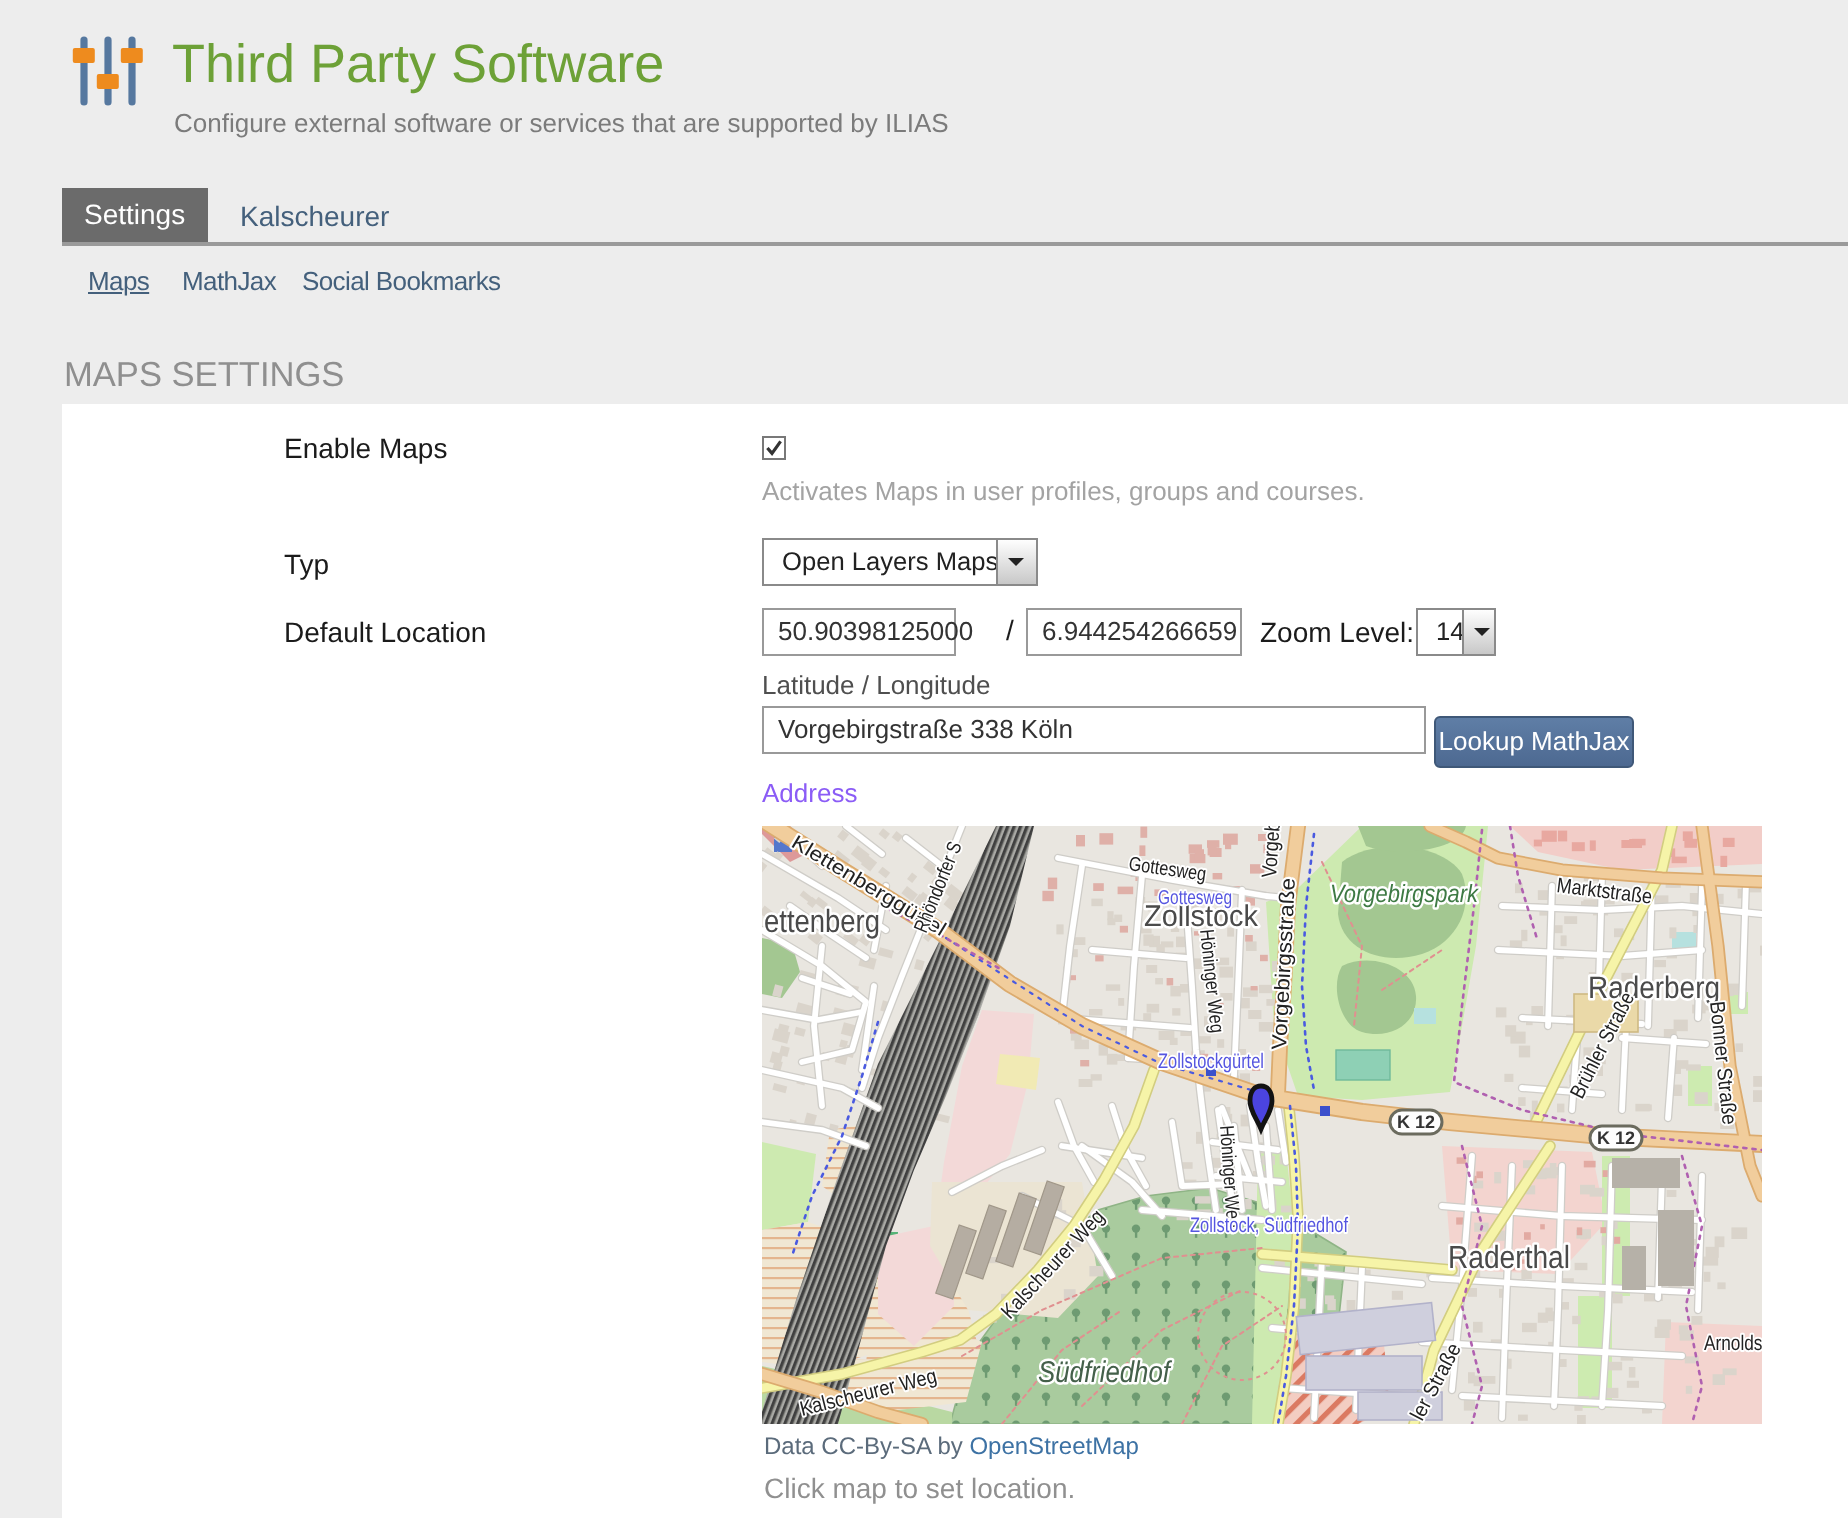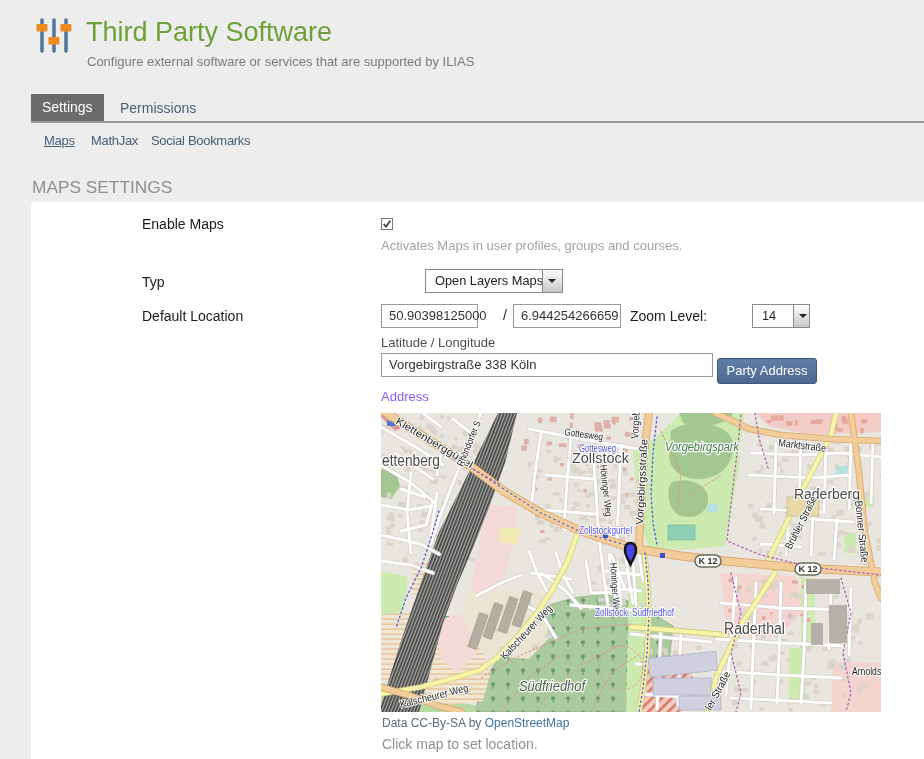--- a/index.html
+++ b/index.html
@@ -9,21 +9,21 @@
 #title { left:86px; top:17px; font-size:27px; color:#6da137; }
 #subtitle { left:87px; top:54px; font-size:13px; color:#7b7b7b; }
 #tab-active { left:31px; top:94px; height:27px; background:#6b6b6b; color:#fff; font-size:14px; line-height:27px; padding:0 11px; }
 #tab2 { left:120px; top:100px; font-size:14px; color:#44607c; }
 #tabline { left:31px; top:121px; width:893px; height:2px; background:#9a9a9a; }
 .sub { top:133px; font-size:13px; color:#44607c; letter-spacing:-0.3px; }
 #h2 { left:32px; top:177px; font-size:17.3px; color:#8f8f8f; }
 .lbl { width:200px; left:142px; text-align:left; font-size:14px; color:#1b1b1b; }
 .byline { font-size:13px; color:#a3a3a3; }
 .inp { background:#fff; border:1px solid #999; font-size:13px; color:#333; line-height:22px; padding:0 7px; height:24px; }
-.sel { background:#fff; border:1px solid #8a8a8a; font-size:12.8px; color:#222; line-height:22px; height:24px; padding-left:9px;margin-left:44px; }
+.sel { background:#fff; border:1px solid #8a8a8a; font-size:12.8px; color:#222; line-height:22px; height:24px; padding-left:9px; }
 .arr { position:absolute; right:0; top:0; bottom:0; width:20px; border-left:1px solid #8a8a8a; background:linear-gradient(#fefefe,#c8c8c8); }
 .arr:after { content:""; position:absolute; left:5px; top:9px; border:4.5px solid transparent; border-top-color:#222; border-bottom:none; }
 #btn { left:717px; top:358px; width:100px; height:26px; background:linear-gradient(#5f7ea6,#4d6991); border:1px solid #3f5878; border-radius:3px; color:#fff; font-size:13px; text-align:center; line-height:24px; }
 #cap1 { left:382px; top:716px; font-size:12px; color:#5b6b7b; }
 #cap1 a { color:#3d72a4; text-decoration:none;margin-top:25px; }
 #cap2 { left:382px; top:736px; font-size:14px; color:#909090; }
 </style>
 </head>
 <body>
 <div class="abs" id="panel"></div>
@@ -35,21 +35,21 @@
  </g>
  <g fill="#ee8b1e">
   <rect x="0.4" y="11" width="11" height="7.5" rx="1"></rect>
   <rect x="12.4" y="24" width="11" height="7.5" rx="1"></rect>
   <rect x="24.4" y="11" width="11" height="7.5" rx="1"></rect>
  </g>
 </svg>
 <div class="abs" id="title">Third Party Software</div>
 <div class="abs" id="subtitle">Configure external software or services that are supported by ILIAS</div>
 <div class="abs" id="tab-active">Settings</div>
-<div class="abs" id="tab2">Permissions</div>
+<div class="abs" id="tab2">Kalscheurer</div>
 <div class="abs" id="tabline"></div>
 <div class="abs sub" style="left:44px;text-decoration:underline">Maps</div>
 <div class="abs sub" style="left:91px">MathJax</div>
 <div class="abs sub" style="left:151px">Social Bookmarks</div>
 <div class="abs" id="h2">MAPS SETTINGS</div>
 
 <div class="abs lbl" style="top:216px">Enable Maps</div>
 <svg class="abs" style="left:381px;top:218px" width="12" height="12" viewBox="0 0 12 12">
  <rect x="0.5" y="0.5" width="11" height="11" fill="#fff" stroke="#787878"></rect>
  <path d="M2.7,6 L5,8.7 L9.3,2.7" fill="none" stroke="#333" stroke-width="1.6"></path>
@@ -57,25 +57,25 @@
 <div class="abs byline" style="left:381px;top:238px">Activates Maps in user profiles, groups and courses.</div>
 
 <div class="abs lbl" style="top:274px">Typ</div>
 <div class="abs sel" style="left:381px;top:269px;width:138px">Open Layers Maps<span class="arr"></span></div>
 
 <div class="abs lbl" style="top:308px">Default Location</div>
 <div class="abs inp" style="left:381px;top:304px;width:97px">50.90398125000</div>
 <div class="abs" style="left:503px;top:307px;font-size:14px;color:#1b1b1b">/</div>
 <div class="abs inp" style="left:513px;top:304px;width:108px">6.944254266659</div>
 <div class="abs" style="left:630px;top:308px;font-size:14px;color:#1b1b1b">Zoom Level:</div>
-<div class="abs sel" style="left:708px;top:304px;width:58px">14<span class="arr" style="width:16px"></span></div>
+<div class="abs sel" style="left:708px;top:304px;width:40px">14<span class="arr" style="width:16px"></span></div>
 <div class="abs" style="left:381px;top:335px;font-size:13px;color:#4f4f4f">Latitude / Longitude</div>
 
 <div class="abs inp" style="left:381px;top:353px;width:332px">Vorgebirgstraße 338 Köln</div>
-<div class="abs" id="btn">Party Address</div>
+<div class="abs" id="btn">Lookup MathJax</div>
 <div class="abs" style="left:381px;top:389px;font-size:13px;color:#8b5cf6">Address</div>
 
 <div class="abs" style="left:381px;top:413px;width:500px;height:299px;overflow:hidden">
     <svg width="500" height="299" viewBox="0 0 500 299" style="display:block">
 <defs>
 <pattern id="rail" width="3.0" height="3.0" patternUnits="userSpaceOnUse" patternTransform="rotate(21)">
  <rect width="3.0" height="3.0" fill="#84847f"></rect>
  <rect width="1.4" height="3.0" fill="#3f3f3f"></rect>
  <rect x="2.2" width="0.6" height="3.0" fill="#c2c2be"></rect>
 </pattern>

